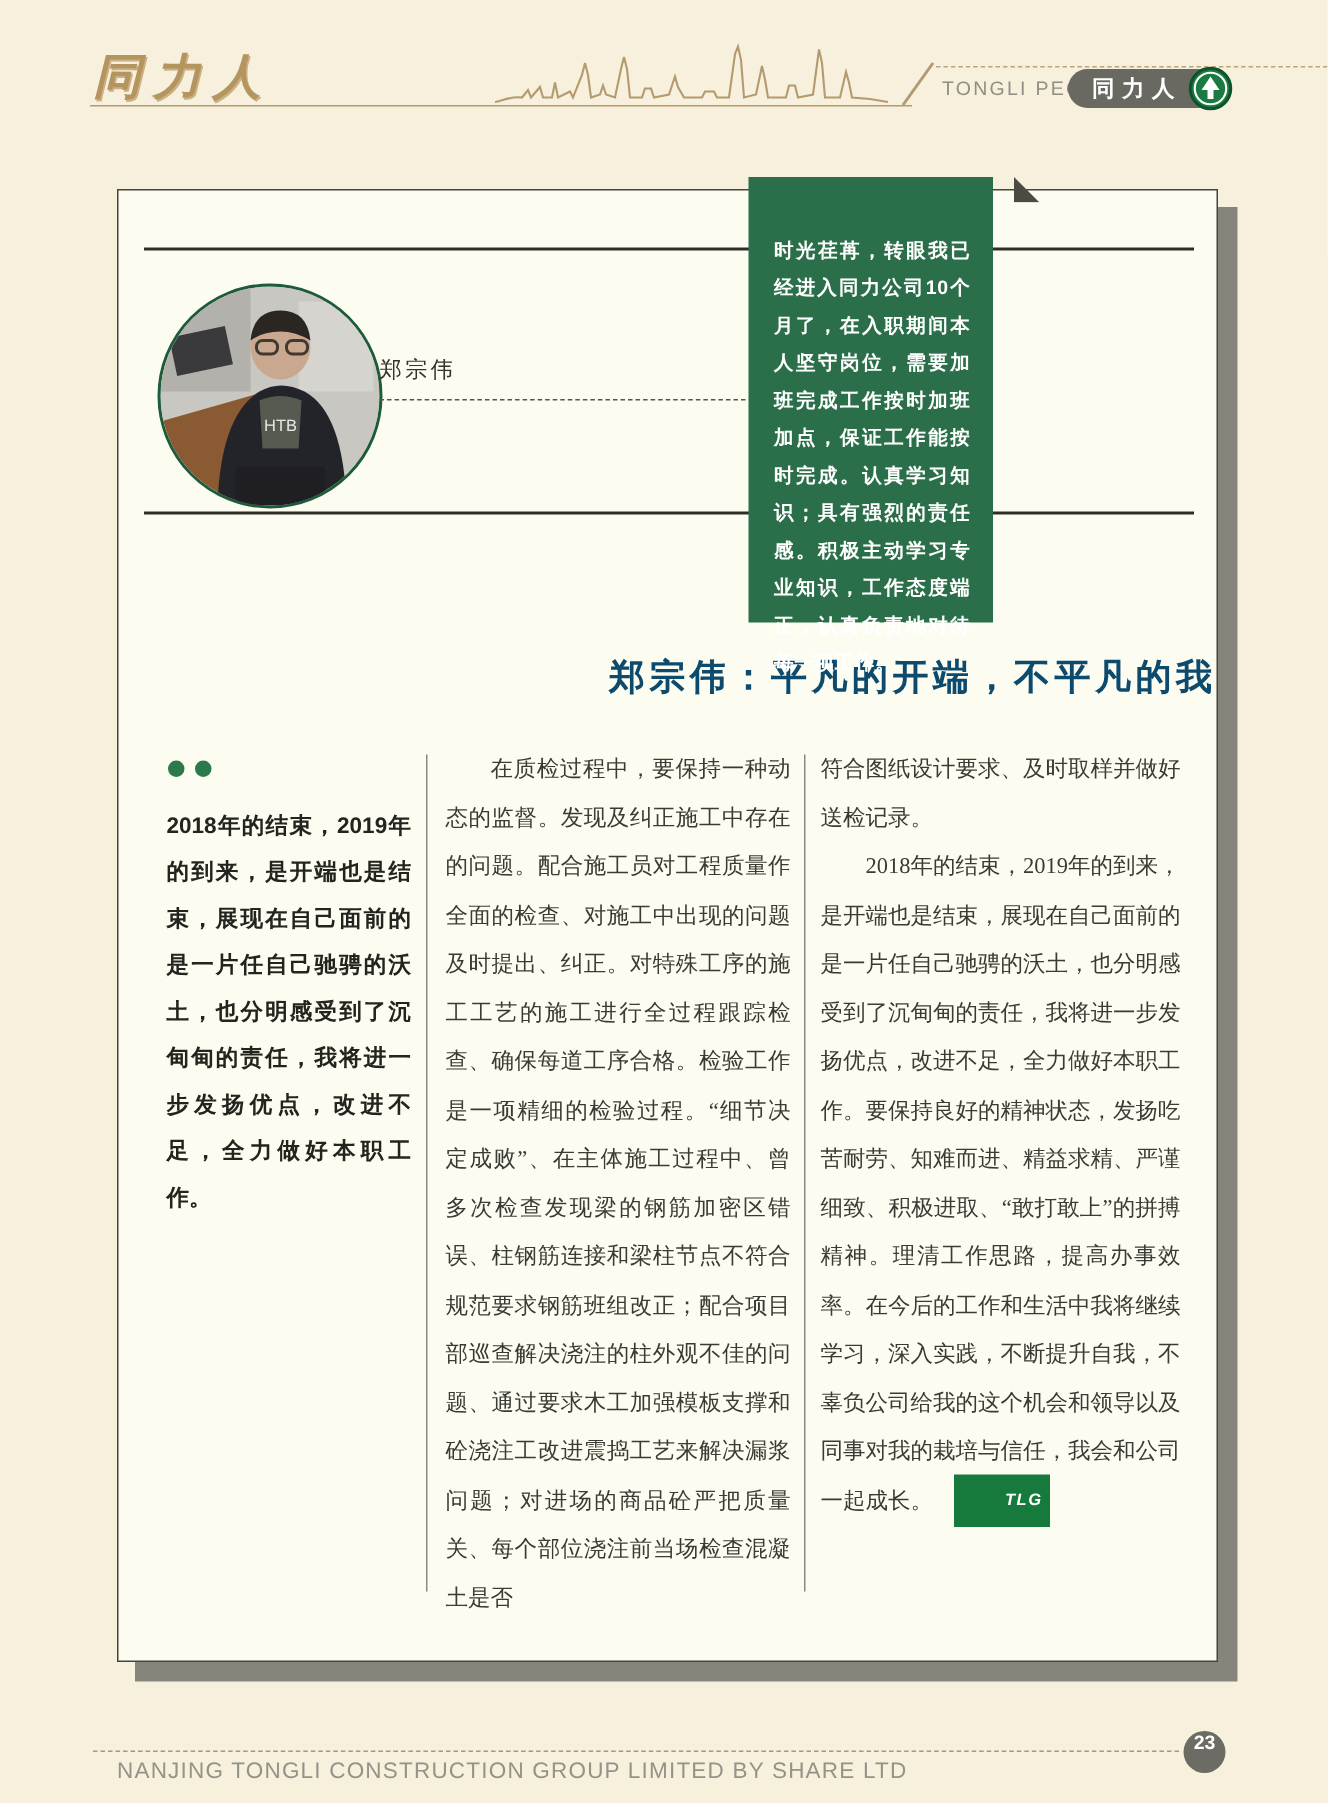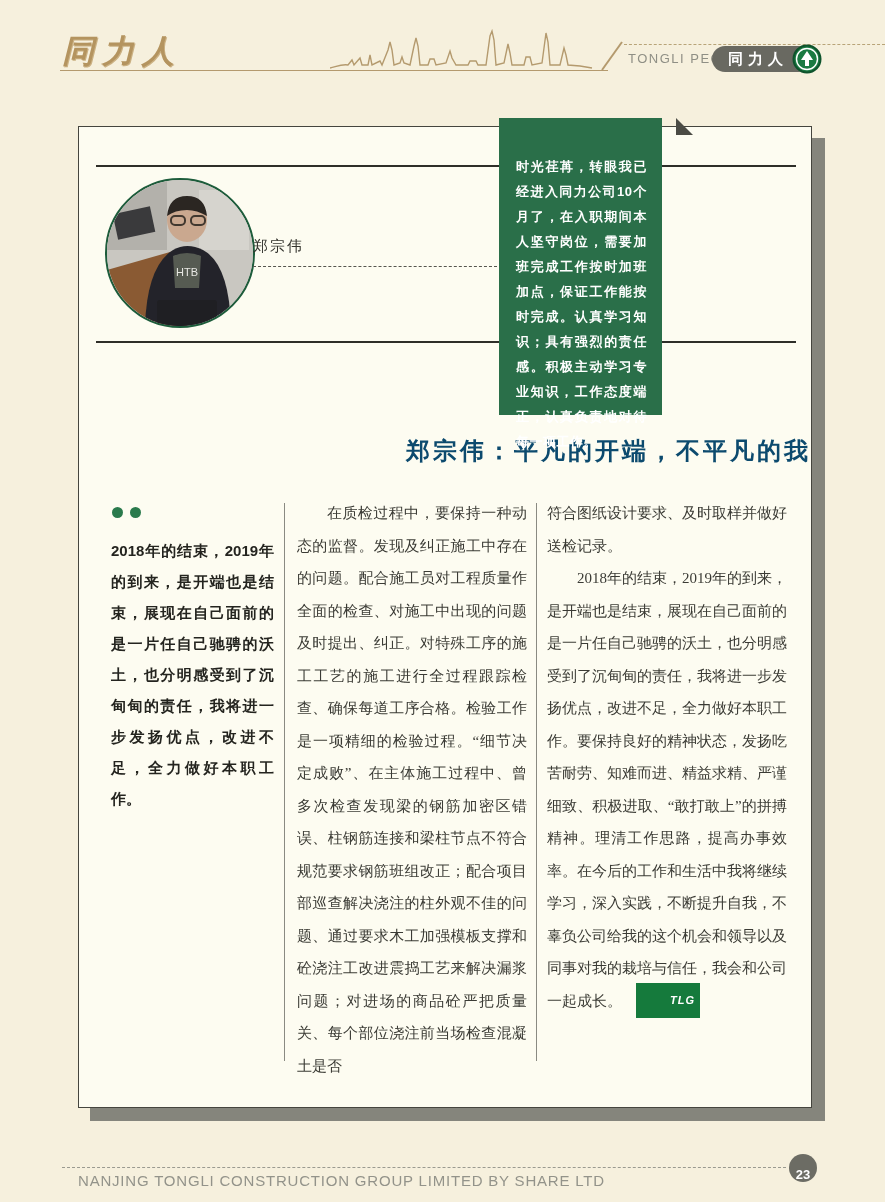--- a/index.html
+++ b/index.html
@@ -40,21 +40,21 @@
   }
   .card{
     position:absolute;left:78px;top:126px;width:734px;height:982px;
     background:#fdfcf1;border:1.5px solid #45453e;box-sizing:border-box;
   }
   .rule{position:absolute;left:17px;width:700px;height:2px;background:#2e2e28;}
   .rule1{top:38px;}
   .rule2{top:214px;}
   
   .photo-ring{
-    position:absolute;left:26px;top:51px;width:146px;height:146px;
+    position:absolute;left:26px;top:62px;width:146px;height:146px;
     border-radius:50%;border:2.5px solid #1d5c3b;overflow:hidden;
     background:#c9c7c1;
   }
   .person-name{
     position:absolute;left:174px;top:110px;
     font-size:15px;color:#34342e;letter-spacing:2px;
   }
   .name-dash{position:absolute;left:174px;top:139px;width:244px;border-top:1.5px dashed #55554e;}
   
   .quote-box{
@@ -108,21 +108,21 @@
   
   .ftr-dash{position:absolute;left:62px;top:1167px;width:724px;border-top:1.5px dashed #9a9a90;}
   .ftr-company{
     position:absolute;left:78px;top:1172px;
     font-size:15px;color:#93938a;letter-spacing:0.8px;
   }
   .ftr-page{
     position:absolute;left:789px;top:1154px;width:28px;height:28px;
     border-radius:50%;background:#6c6c64;color:#fff;
     font-size:13px;font-weight:bold;
-    display:flex;align-items:flex-end;justify-content:center;
+    display:flex;align-items:flex-start;justify-content:center;
   }
 </style>
 </head>
 <body>
 
 <div class="hdr-logo">同力人</div>
 <div class="hdr-underline"></div>
 
 <div class="hdr-skyline">
   <svg width="280" height="44" viewBox="0 0 280 44">

